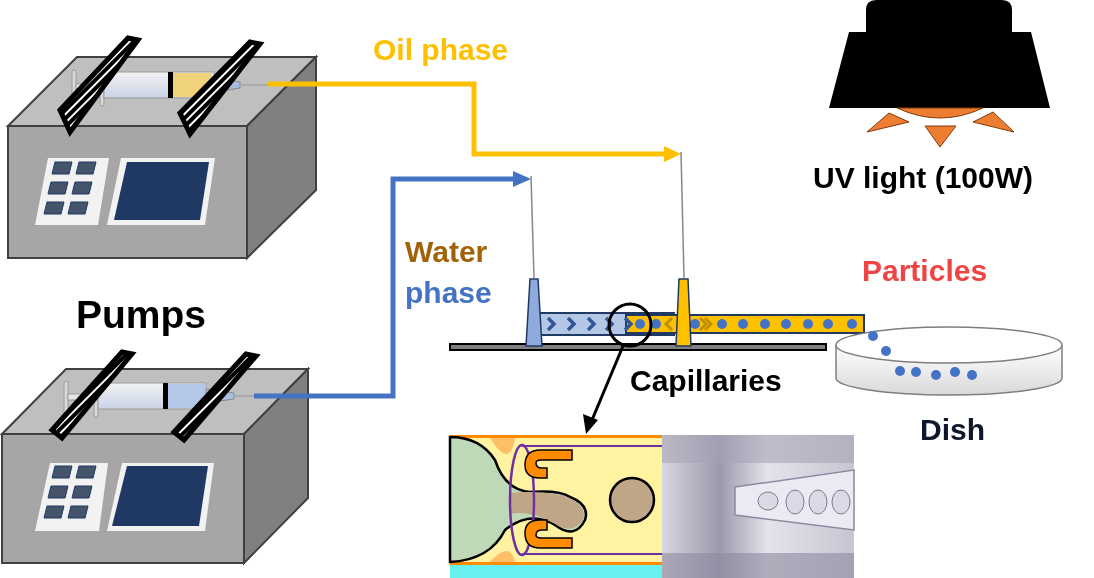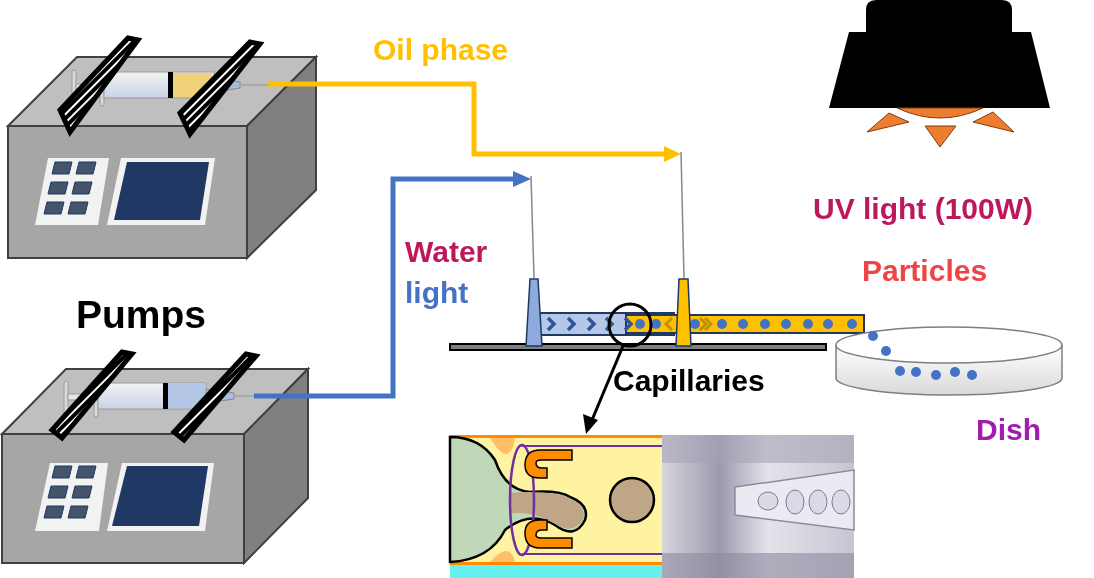--- a/index.html
+++ b/index.html
@@ -183,19 +183,19 @@
     <rect x="662" y="553" width="192" height="25" fill="#8d889f" opacity="0.6"></rect>
     <polygon points="735,487 854,470 854,530 735,515" fill="#ece9f2" stroke="#8d889f" stroke-width="1.5"></polygon>
     <ellipse cx="768" cy="501" rx="10" ry="9" fill="#dcd9e6" stroke="#7d7990"></ellipse>
     <ellipse cx="795" cy="502" rx="9" ry="12" fill="#dcd9e6" stroke="#7d7990"></ellipse>
     <ellipse cx="818" cy="502" rx="9" ry="12" fill="#dcd9e6" stroke="#7d7990"></ellipse>
     <ellipse cx="841" cy="502" rx="9" ry="12" fill="#dcd9e6" stroke="#7d7990"></ellipse>
   </g>
 </svg>
 
 <div class="lbl" style="left:373px; top:35px; font-size:30px; color:#FFC000;text-align:right;">Oil phase</div>
-<div class="lbl" style="left:405px; top:237px; font-size:30px; color:#be185d;">Water</div>
-<div class="lbl" style="left:405px; top:278px; font-size:30px; color:#4472C4;">light</div>
+<div class="lbl" style="left:405px; top:237px; font-size:30px; color:#a16207;">Water</div>
+<div class="lbl" style="left:405px; top:278px; font-size:30px; color:#4472C4;">phase</div>
 <div class="lbl" style="left:76px; top:295px; font-size:39px; color:#000;">Pumps</div>
-<div class="lbl" style="left:813px; top:163px; font-size:30px; color:#be185d;margin-top:31px;">UV light (100W)</div>
+<div class="lbl" style="left:813px; top:163px; font-size:30px; color:#000000;">UV light (100W)</div>
 <div class="lbl" style="left:862px; top:256px; font-size:30px; color:#ef4444;">Particles</div>
-<div class="lbl" style="left:613px; top:366px; font-size:30px; color:#000;">Capillaries</div>
-<div class="lbl" style="left:976px; top:415px; font-size:30px; color:#a21caf;">Dish</div>
+<div class="lbl" style="left:630px; top:366px; font-size:30px; color:#000;">Capillaries</div>
+<div class="lbl" style="left:920px; top:415px; font-size:30px; color:#0f172a;">Dish</div>
 
 </body></html>

